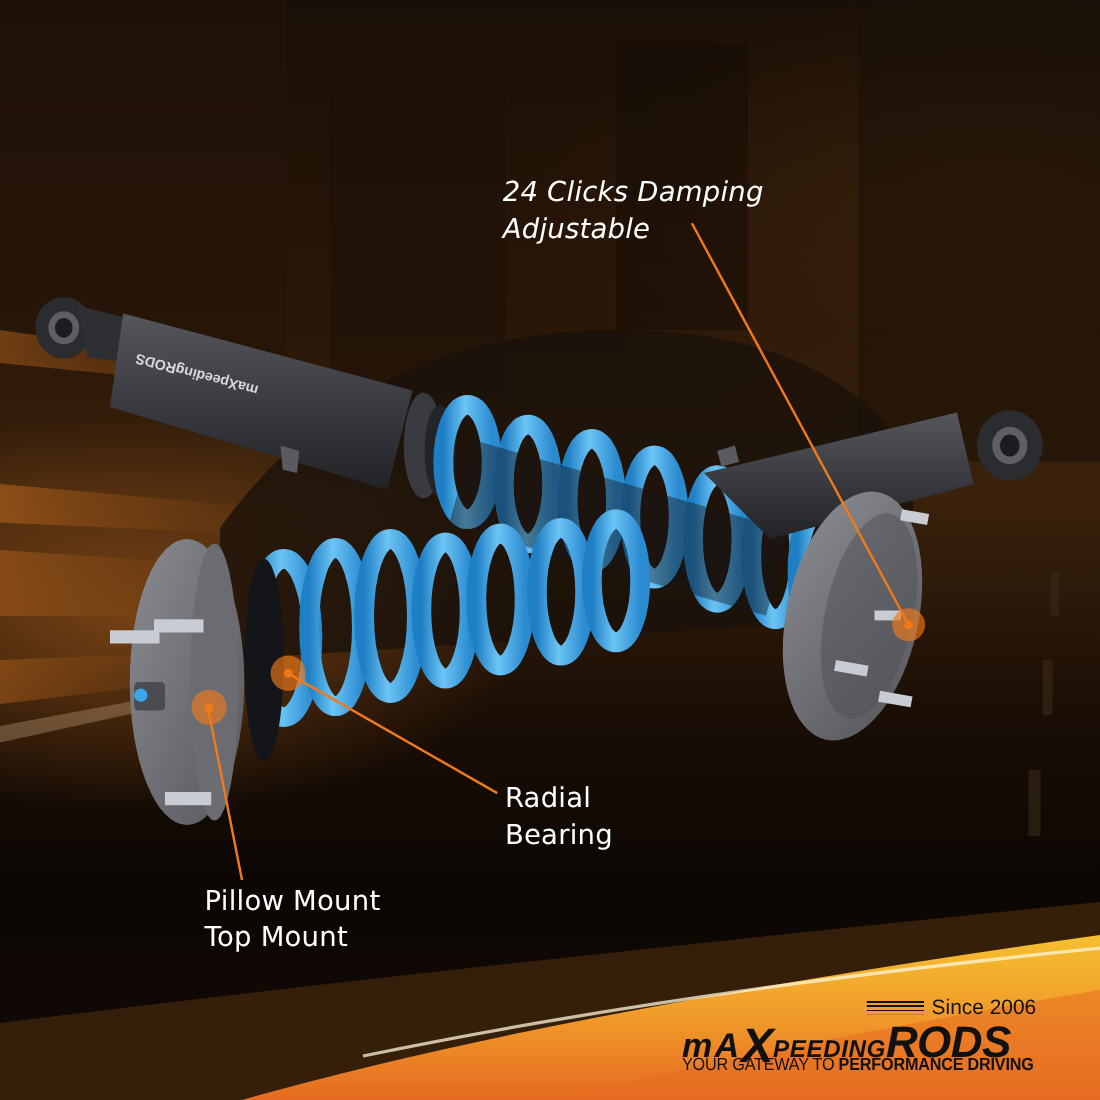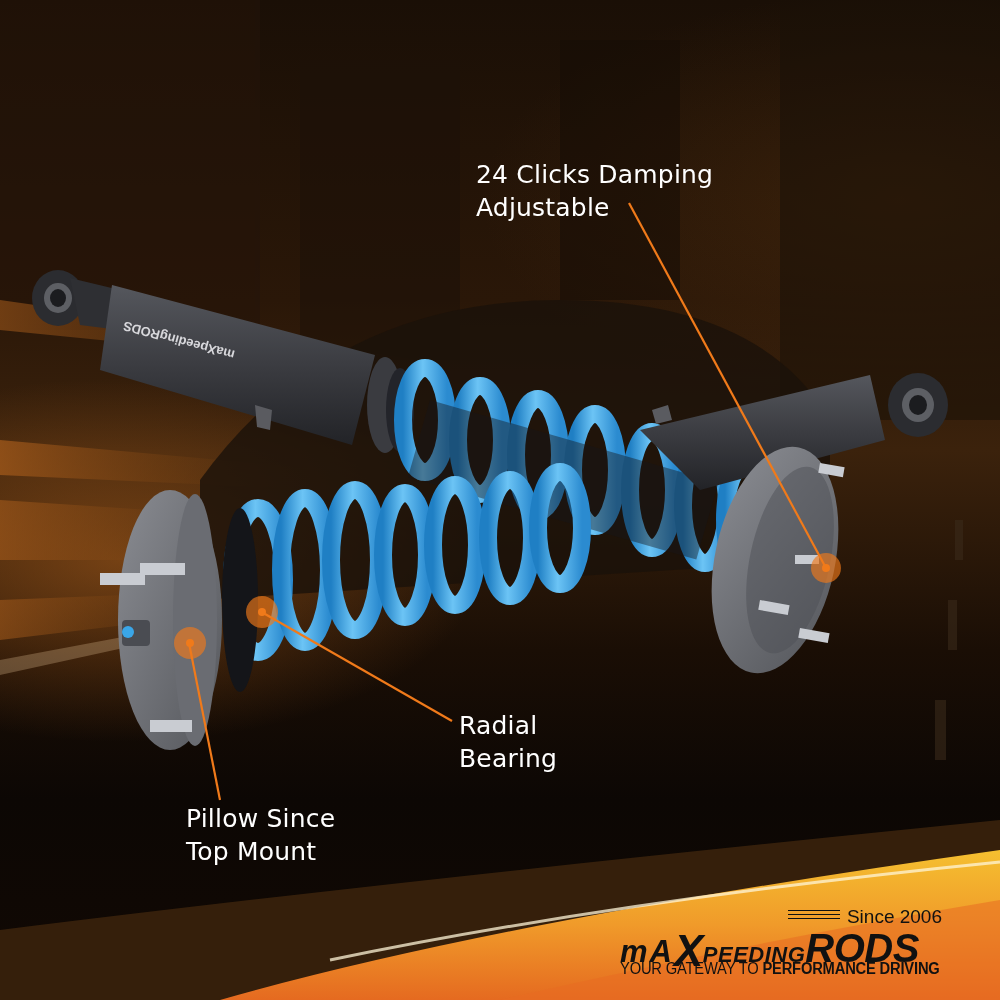--- a/index.html
+++ b/index.html
@@ -157,32 +157,32 @@
     <g fill="#f07a1a">
       <circle cx="826" cy="568" r="15" opacity="0.65"></circle>
       <circle cx="826" cy="568" r="4"></circle>
       <circle cx="262" cy="612" r="16" opacity="0.65"></circle>
       <circle cx="262" cy="612" r="4"></circle>
       <circle cx="190" cy="643" r="16" opacity="0.65"></circle>
       <circle cx="190" cy="643" r="4"></circle>
     </g>
   </svg>
 
-  <div class="label" style="left:476px; top:158px;">
+  <div class="label" style="left:457px; top:158px;font-style:italic;">
     <span>24 Clicks Damping</span>
     <span>Adjustable</span>
   </div>
 
   <div class="label" style="left:459px; top:709px;">
     <span>Radial</span>
     <span>Bearing</span>
   </div>
 
   <div class="label" style="left:186px; top:802px;">
-    <span>Pillow Since</span>
+    <span>Pillow Mount</span>
     <span>Top Mount</span>
   </div>
 
   <div class="logo">
     <div class="logo-speedlines"></div>
     <div class="logo-since">Since 2006</div>
     <div class="logo-brand">
       <span class="ma">mA</span><span class="x">X</span><span class="peeding">PEEDING</span><span class="rods">RODS</span>
     </div>
     <div class="logo-tagline">

